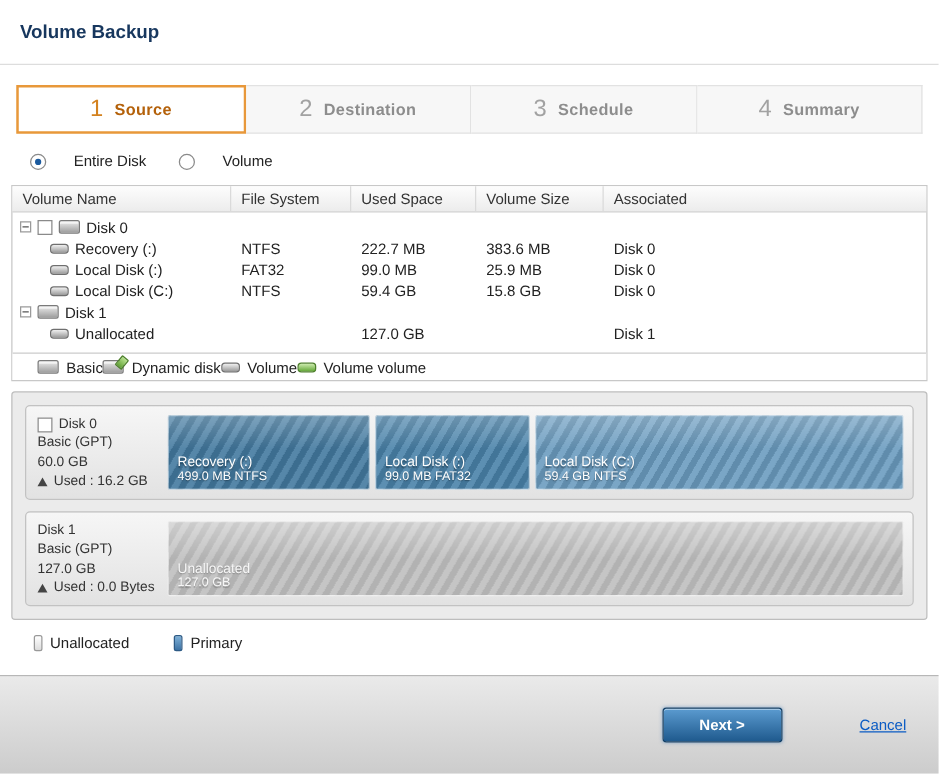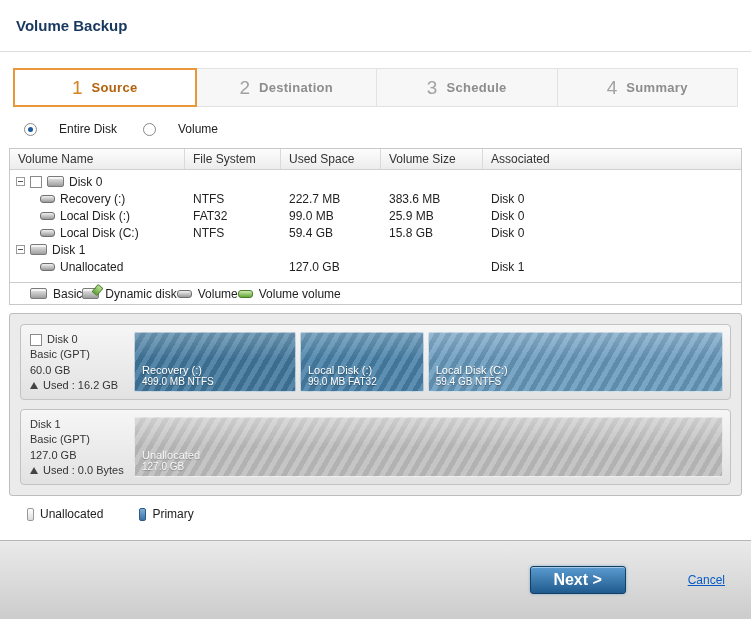--- a/index.html
+++ b/index.html
@@ -141,21 +141,21 @@
   .bar.primary { background:linear-gradient(#7fb1d8,#3c72a4); border-color:#2d5a85; }
 
   
   .footer {
     position:absolute; left:0; right:0; bottom:0; height:79px;
     background:linear-gradient(#eaeaea,#cccccc); border-top:1px solid #b7b7b7;
     display:flex; align-items:center; justify-content:flex-end; gap:62px; padding-right:26px;
   }
   .next-btn {
     width:96px; height:28px; border:1px solid #123f66; border-radius:3px;
-    background:linear-gradient(#5b9bd0,#1f5a8e); color:#fff; font-weight:bold; font-size:16px;
+    background:linear-gradient(#5b9bd0,#1f5a8e); color:#fff; font-weight:bold; font-size:12px;
     font-family:"Liberation Sans", sans-serif; cursor:pointer;
     box-shadow:inset 0 1px 0 rgba(255,255,255,.45), 0 0 3px rgba(90,140,190,.6);
   }
   .cancel-link { color:#0a5bc4; text-decoration:underline; font-size:12px; cursor:pointer; }
 </style>
 </head>
 <body>
 
 <div class="window">
 

